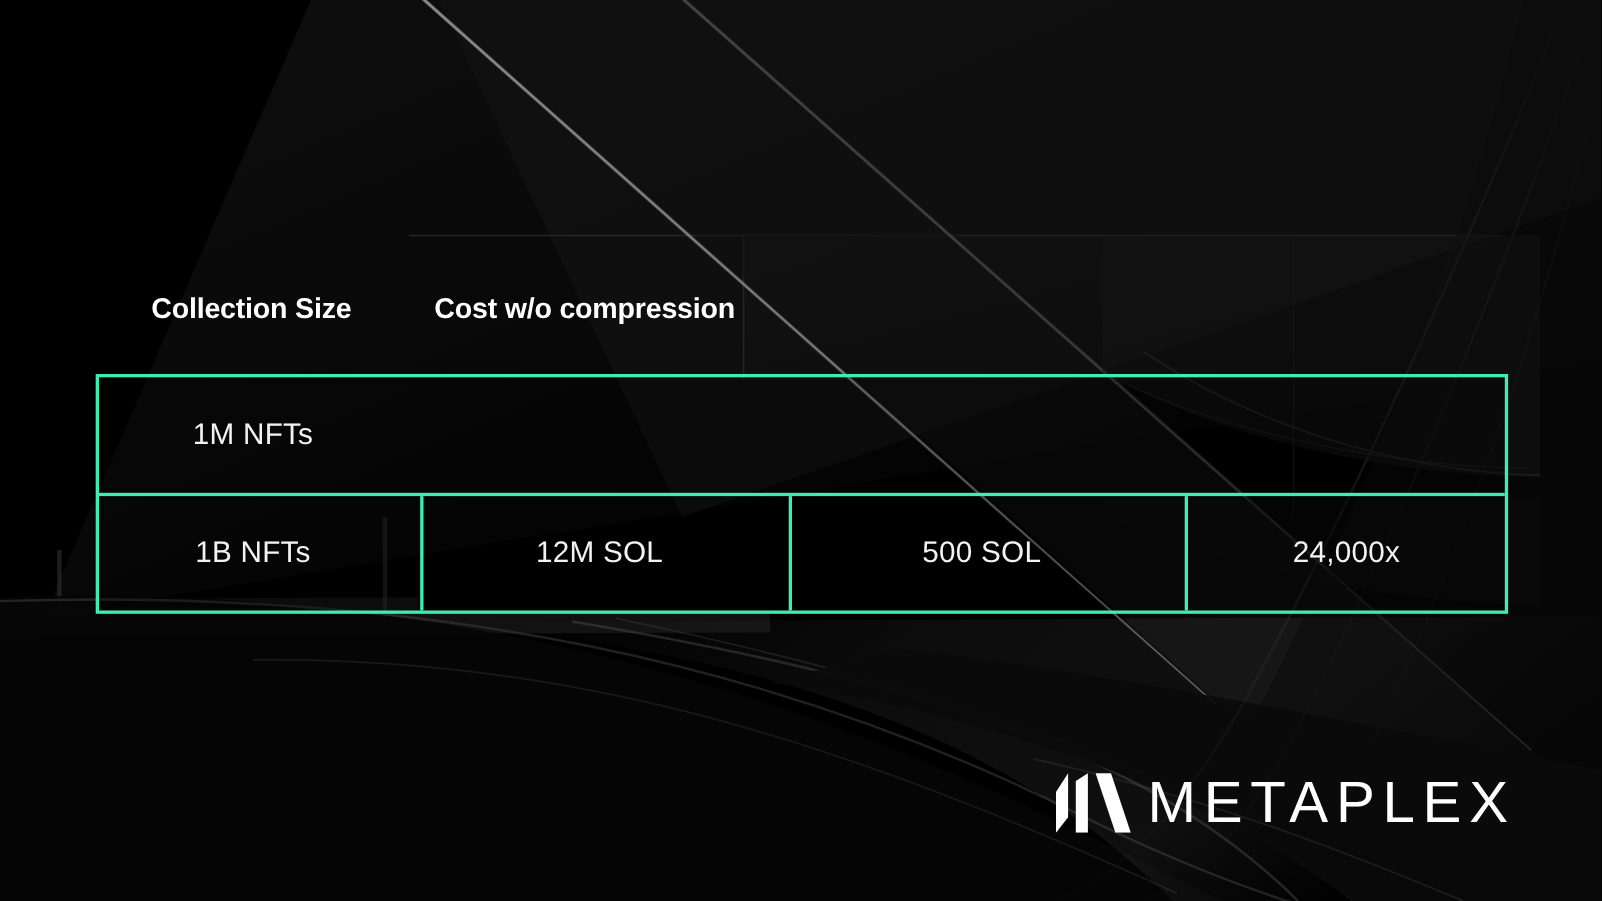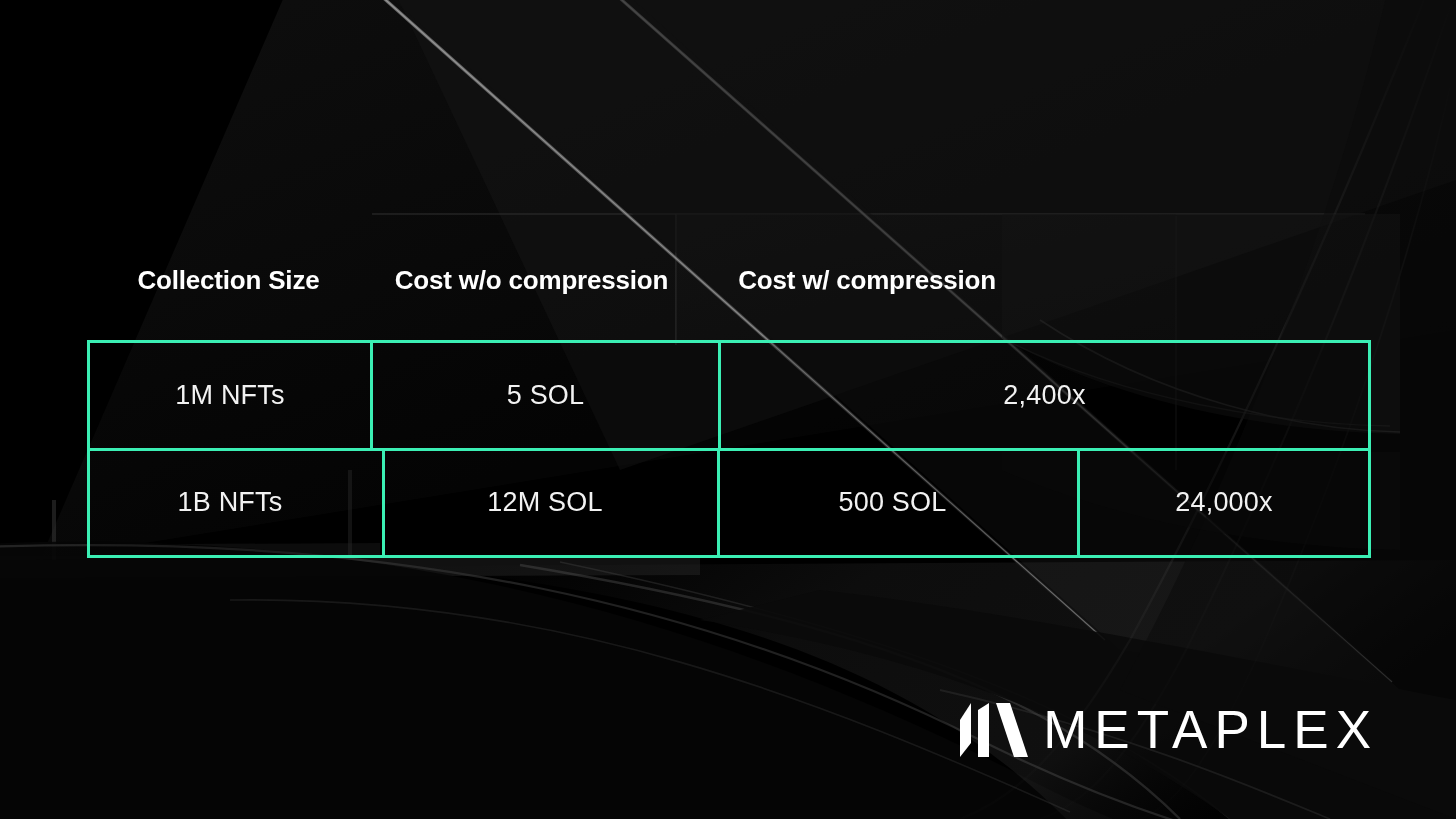--- a/index.html
+++ b/index.html
@@ -158,29 +158,26 @@
 
     <path d="M 0,0 L 1456,0 L 1456,819 L 0,819 Z" fill="none"></path>
   </svg>
 </div>
 
 <div id="slide">
 
   <div id="table-header">
     <div class="hcell c0">Collection Size</div>
     <div class="hcell c1">Cost w/o compression</div>
-    <div class="hcell c2">Cost w/ compression</div>
   </div>
 
   <div id="comparison-table">
 
     <div class="trow">
       <div class="tcell c0">1M NFTs</div>
-      <div class="tcell c2">5 SOL</div>
-      <div class="tcell c3">2,400x</div>
     </div>
 
     <div class="trow">
       <div class="tcell c0">1B NFTs</div>
       <div class="tcell c1">12M SOL</div>
       <div class="tcell c2">500 SOL</div>
       <div class="tcell c3">24,000x</div>
     </div>
 
   </div>

